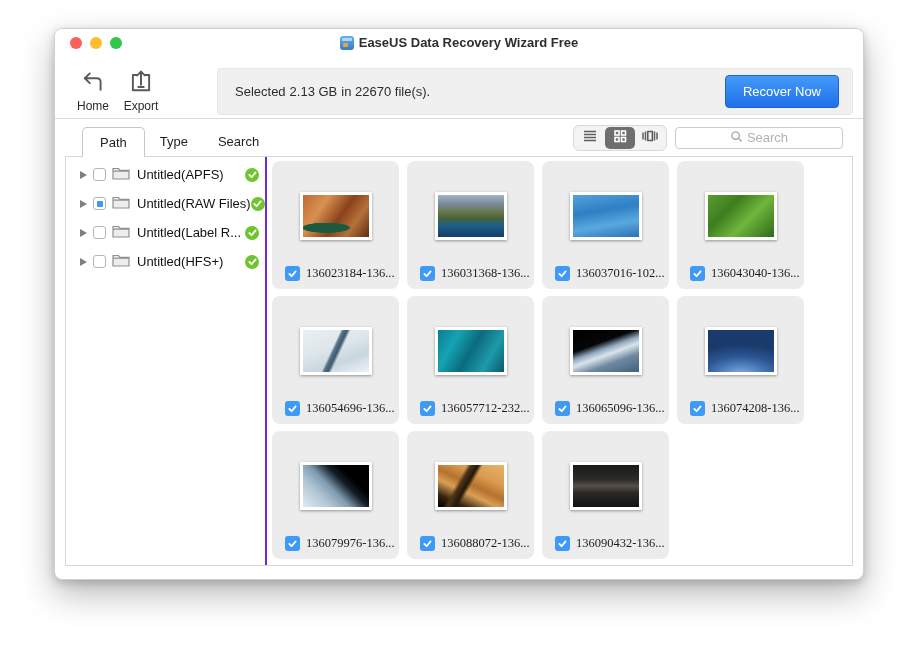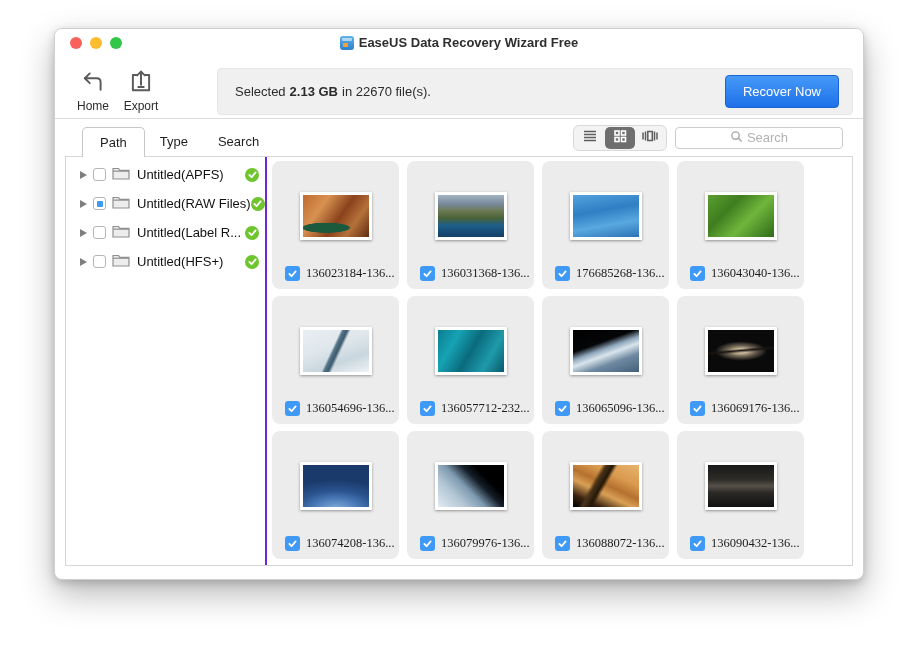--- a/index.html
+++ b/index.html
@@ -28,21 +28,21 @@
   .toolbar { height:63px; display:flex; align-items:flex-end; padding:0 10px 0 14px; border-bottom:1px solid #dcdcdc; background:#fff; }
   .toolbtn { width:48px; display:flex; flex-direction:column; align-items:center; gap:2px; margin-bottom:5px; cursor:default; }
   .toolbtn svg { stroke:#5a5a5a; }
   .toolbtn .lbl { font-size:12px; color:#2c2c2c; }
   .banner {
     flex:1; margin-left:52px; margin-bottom:3px; height:47px;
     background:#f0f0f0; border:1px solid #e6e6e6; border-radius:4px;
     display:flex; align-items:center; padding:0 13px 0 17px;
   }
   .banner-text { display:flex; gap:4px; font-size:13px; color:#2b2b2b; }
-  .banner-text .bold { font-weight:700; }
+  .banner-text .bold { font-weight:400; }
   .recover-btn {
     margin-left:auto; background:linear-gradient(180deg,#459af8,#1f70e9);
     color:#fff; font-size:13px; padding:8px 17px; border-radius:4px;
     border:1px solid #1a64d6; cursor:pointer;
   }
 
   
   .tabrow { height:37px; display:flex; align-items:flex-end; padding:0 20px 0 27px; position:relative; background:#fff; }
   .tab { font-size:13px; color:#1f1f1f; padding:7px 17px; }
   .tab.active {
@@ -315,21 +315,21 @@
         <div class="tile">
           <div class="thumb-wrap">
               <div class="thumb t2"></div>
             </div>
           <div class="tile-label">
             <span class="tile-cbx">
               <svg width="9" height="8" viewBox="0 0 10 9" fill="none" stroke="#fff" stroke-width="2" stroke-linecap="round" stroke-linejoin="round">
                   <path d="M1.5 4.5 L4 7 L8.5 1.5"></path>
                 </svg>
             </span>
-            <span class="tile-name">176685268-136...</span>
+            <span class="tile-name">136037016-102...</span>
           </div>
         </div>
 
         <div class="tile">
           <div class="thumb-wrap">
               <div class="thumb t3"></div>
             </div>
           <div class="tile-label">
             <span class="tile-cbx">
               <svg width="9" height="8" viewBox="0 0 10 9" fill="none" stroke="#fff" stroke-width="2" stroke-linecap="round" stroke-linejoin="round">
@@ -375,33 +375,20 @@
           <div class="tile-label">
             <span class="tile-cbx">
               <svg width="9" height="8" viewBox="0 0 10 9" fill="none" stroke="#fff" stroke-width="2" stroke-linecap="round" stroke-linejoin="round">
                   <path d="M1.5 4.5 L4 7 L8.5 1.5"></path>
                 </svg>
             </span>
             <span class="tile-name">136065096-136...</span>
           </div>
         </div>
 
-        <div class="tile">
-          <div class="thumb-wrap">
-              <div class="thumb t7"></div>
-            </div>
-          <div class="tile-label">
-            <span class="tile-cbx">
-              <svg width="9" height="8" viewBox="0 0 10 9" fill="none" stroke="#fff" stroke-width="2" stroke-linecap="round" stroke-linejoin="round">
-                  <path d="M1.5 4.5 L4 7 L8.5 1.5"></path>
-                </svg>
-            </span>
-            <span class="tile-name">136069176-136...</span>
-          </div>
-        </div>
 
         <div class="tile">
           <div class="thumb-wrap">
               <div class="thumb t8"></div>
             </div>
           <div class="tile-label">
             <span class="tile-cbx">
               <svg width="9" height="8" viewBox="0 0 10 9" fill="none" stroke="#fff" stroke-width="2" stroke-linecap="round" stroke-linejoin="round">
                   <path d="M1.5 4.5 L4 7 L8.5 1.5"></path>
                 </svg>

